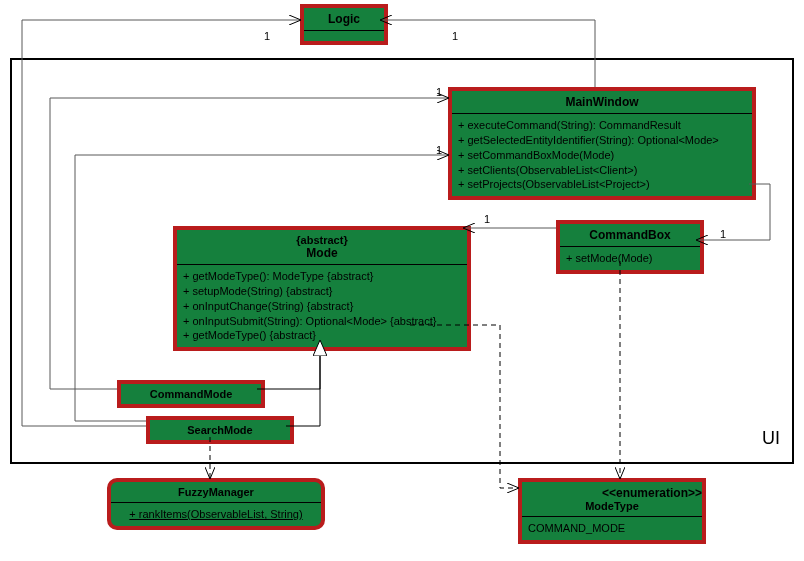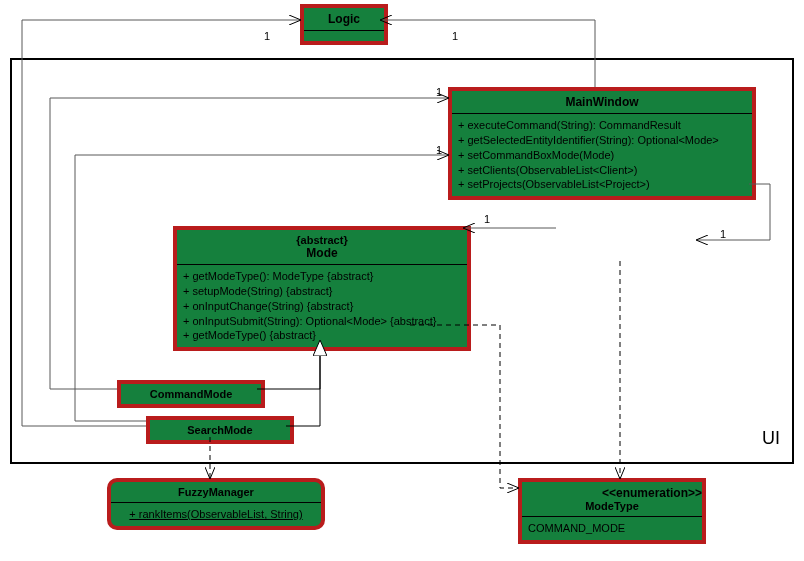--- a/index.html
+++ b/index.html
@@ -89,20 +89,26 @@
     <div class="title" style="padding-top:0;">Mode</div>
     <div class="section-small">
       <div>+ getModeType(): ModeType {abstract}</div>
       <div>+ setupMode(String) {abstract}</div>
       <div>+ onInputChange(String) {abstract}</div>
       <div>+ onInputSubmit(String): Optional&lt;Mode&gt; {abstract}</div>
       <div>+ getModeType() {abstract}</div>
     </div>
   </div>
 
+  <div class="box" style="left:556px; top:220px; width:140px;">
+    <div class="title">CommandBox</div>
+    <div class="section-small">
+      <div>+ setMode(Mode)</div>
+    </div>
+  </div>
 
   <div class="box" style="left:117px; top:380px; width:140px;">
     <div class="title" style="font-size:11px;">CommandMode</div>
   </div>
 
   <div class="box" style="left:146px; top:416px; width:140px;">
     <div class="title" style="font-size:11px;">SearchMode</div>
   </div>
 
   <div class="box" style="left:107px; top:478px; width:210px;border-radius:10px;">

